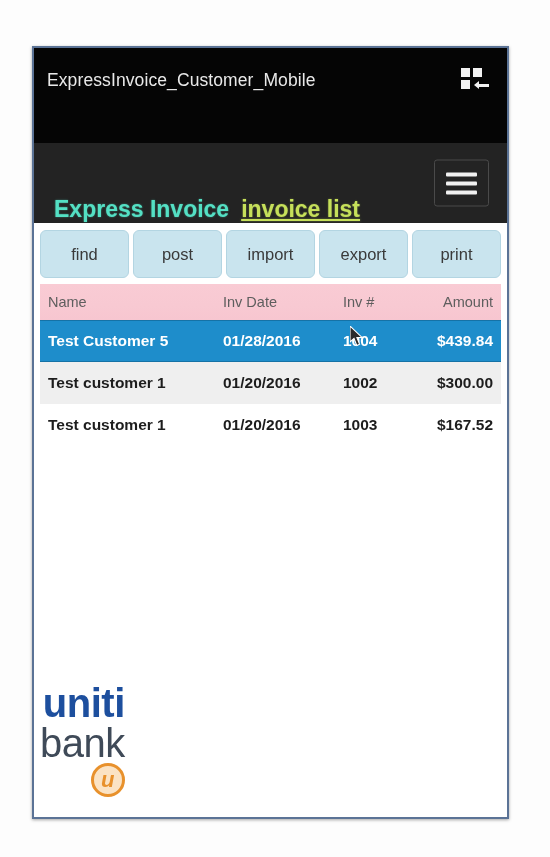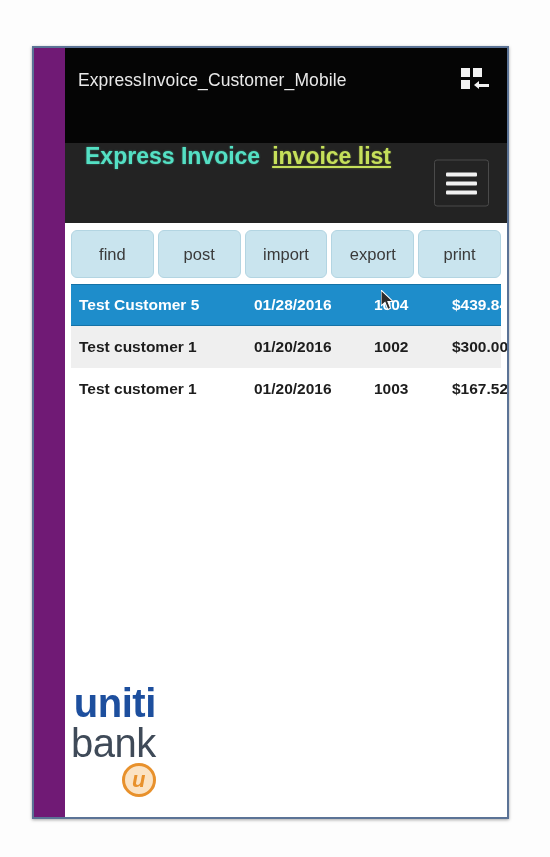--- a/index.html
+++ b/index.html
@@ -20,26 +20,25 @@
   }
 
   
   #app-window {
     position: absolute;
     left: 32px;
     top: 46px;
     width: 477px;
     height: 773px;
     border: 2px solid #5b7396;
-    background: #701a75;
+    background: #4d7c0f;
     box-shadow: 0 1px 3px rgba(0,0,0,0.35);
     overflow: hidden;
     display: flex;
     flex-direction: column;
-    padding-left: 31px;
   }
 
   
   .titlebar {
     flex: 0 0 auto;
     height: 95px;
     background: #050505;
     position: relative;
   }
   .titlebar-text {
@@ -88,21 +87,21 @@
     border-bottom: 4px solid transparent;
     border-right: 5px solid #f2f2f2;
   }
 
   
   .app-header {
     flex: 0 0 auto;
     height: 80px;
     background: #232323;
     display: flex;
-    align-items: flex-start;
+    align-items: flex-end;
     padding: 0 0 0 20px;
     position: relative;
   }
   .brand {
     font-size: 23px;
     font-weight: bold;
     color: #54e0c4;
     text-shadow: 0 0 2px rgba(84,224,196,0.5);
     white-space: nowrap;
   }
@@ -302,20 +301,26 @@
     <div class="toolbar">
       <div class="tool-btn">find</div>
       <div class="tool-btn">post</div>
       <div class="tool-btn">import</div>
       <div class="tool-btn">export</div>
       <div class="tool-btn">print</div>
     </div>
 
     <div class="table-wrap">
 
+      <div class="grid-row grid-head">
+        <div class="col-name">Name</div>
+        <div class="col-date">Inv Date</div>
+        <div class="col-inv">Inv #</div>
+        <div class="col-amount">Amount</div>
+      </div>
 
       <div class="grid-row grid-body-row selected">
         <div class="col-name">Test Customer 5</div>
         <div class="col-date">01/28/2016</div>
         <div class="col-inv">1004</div>
         <div class="col-amount">$439.84</div>
         <div class="cursor">
           <svg width="15" height="22" viewBox="0 0 15 22">
             <polygon points="0,0 0,16 4,12.5 6.8,19.5 9.6,18.3 6.9,11.6 12,11.4" fill="#2b2b2b" stroke="#ffffff" stroke-width="1.1"></polygon>
           </svg>

